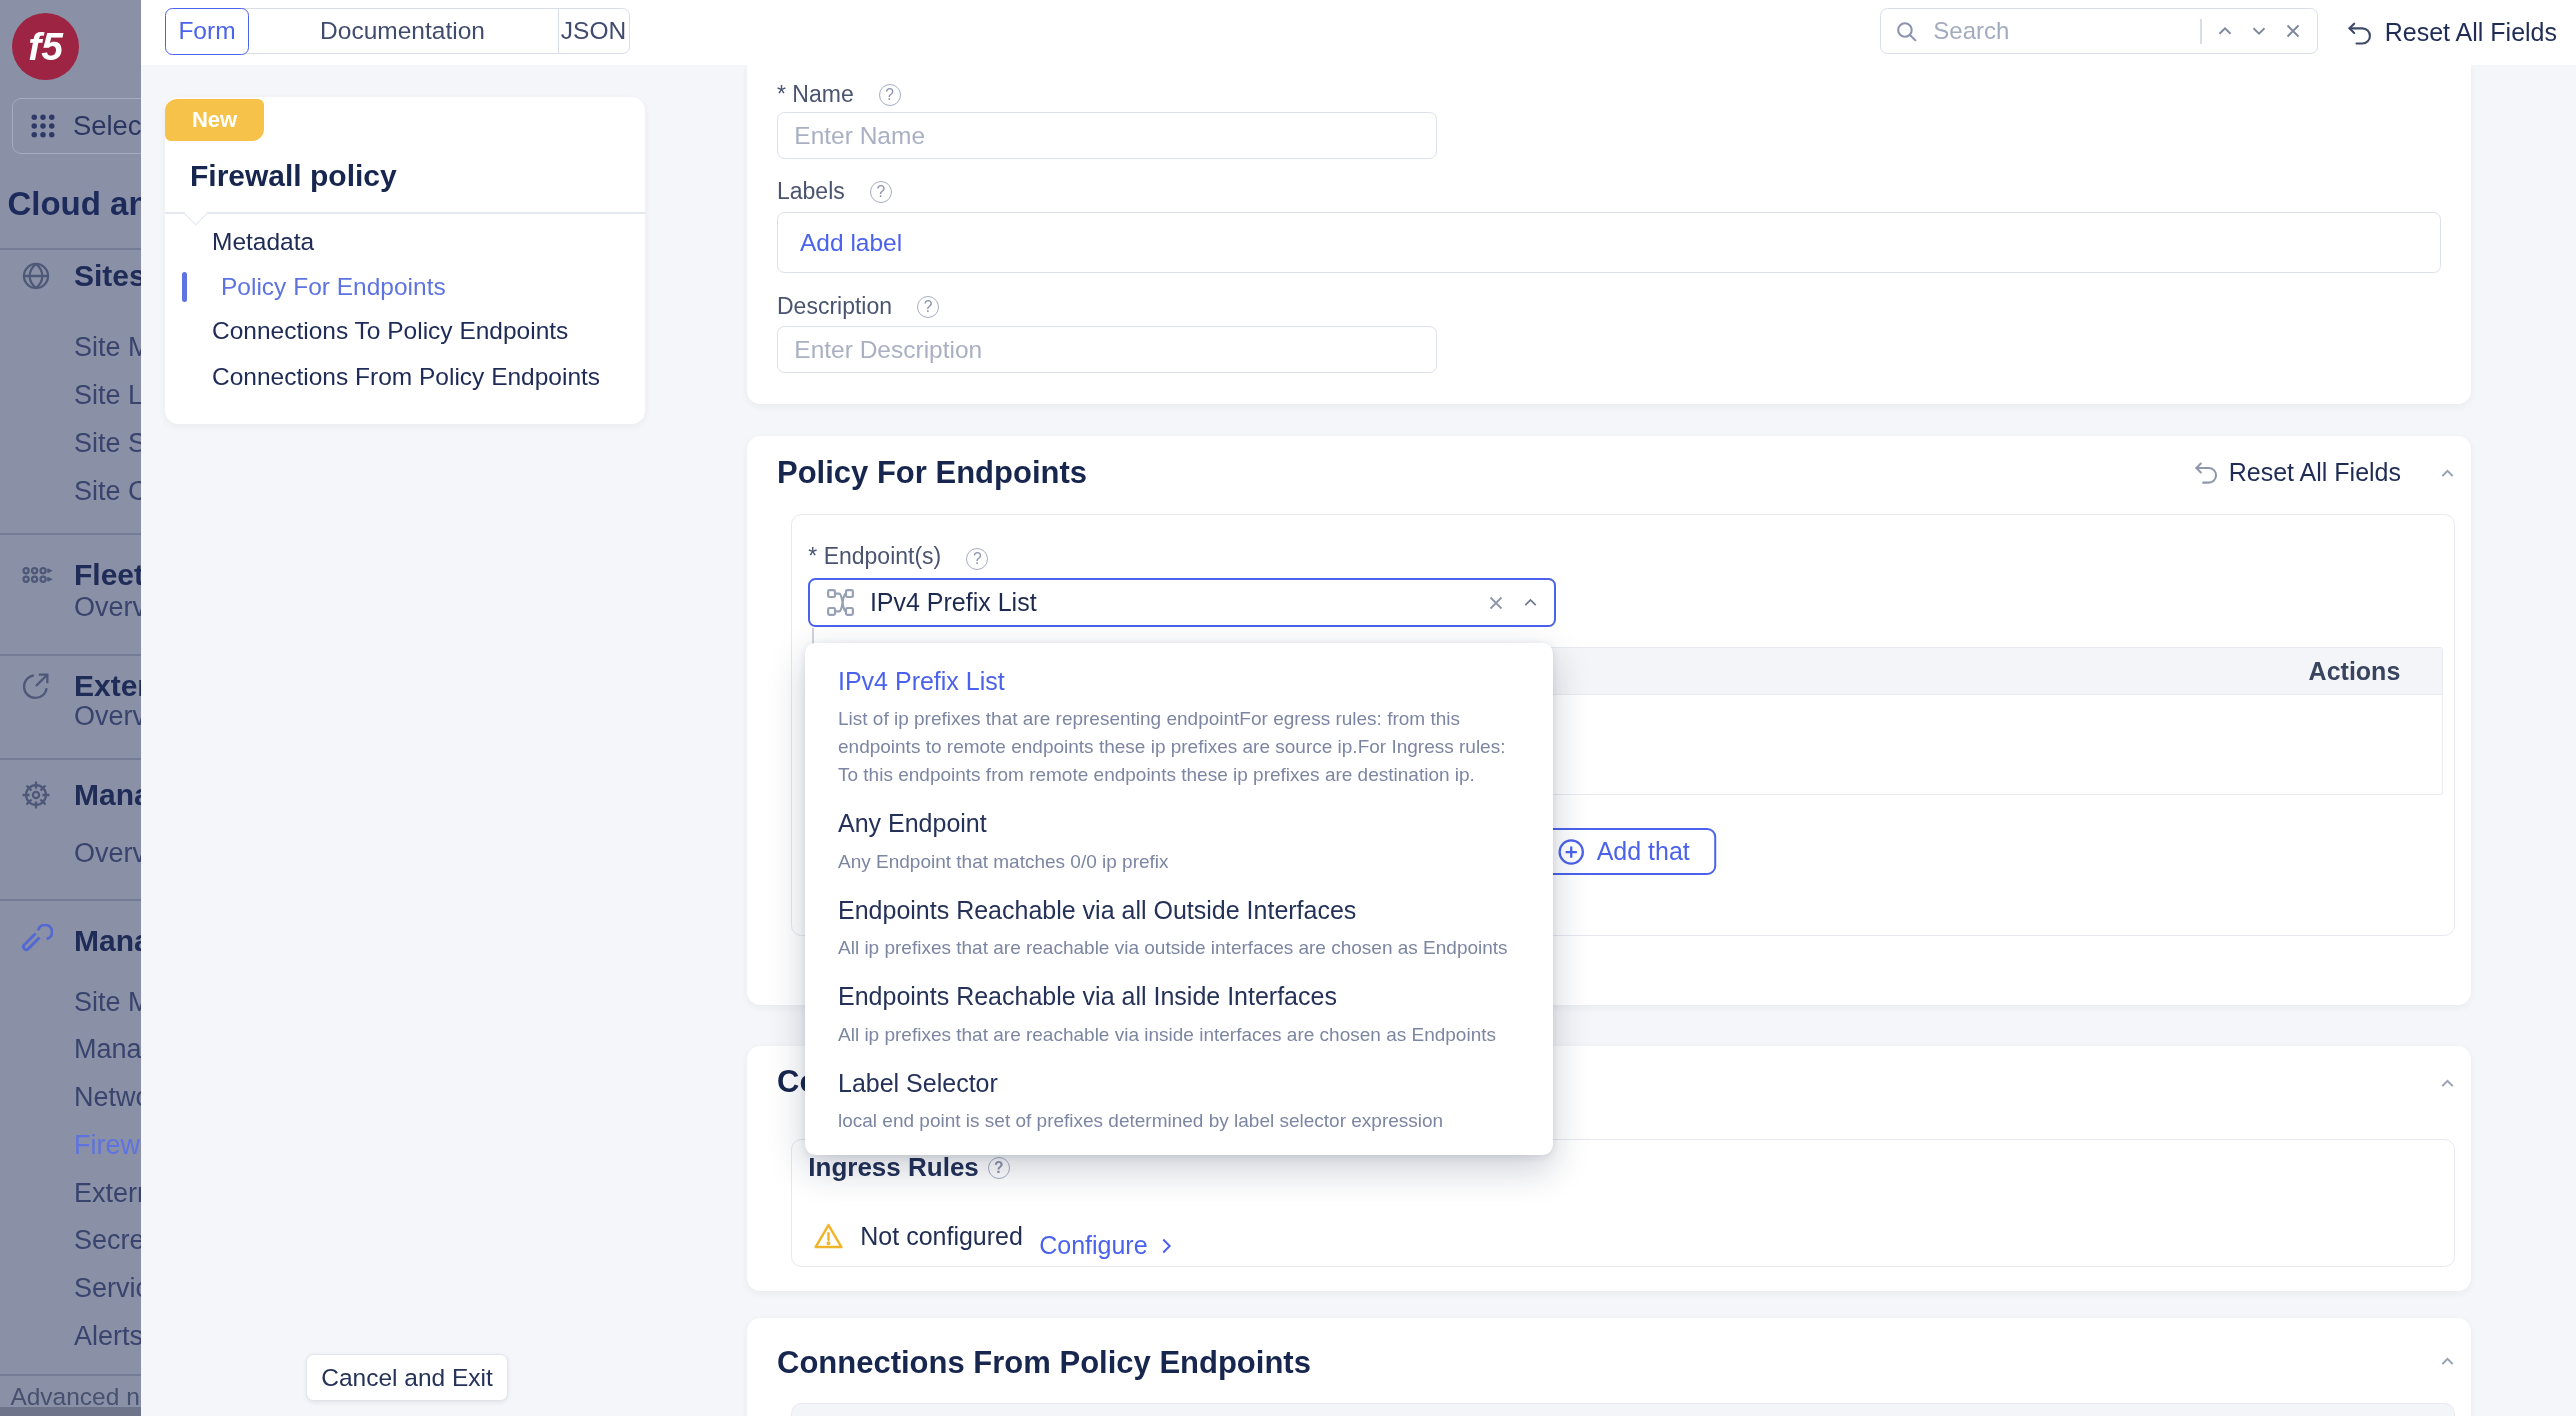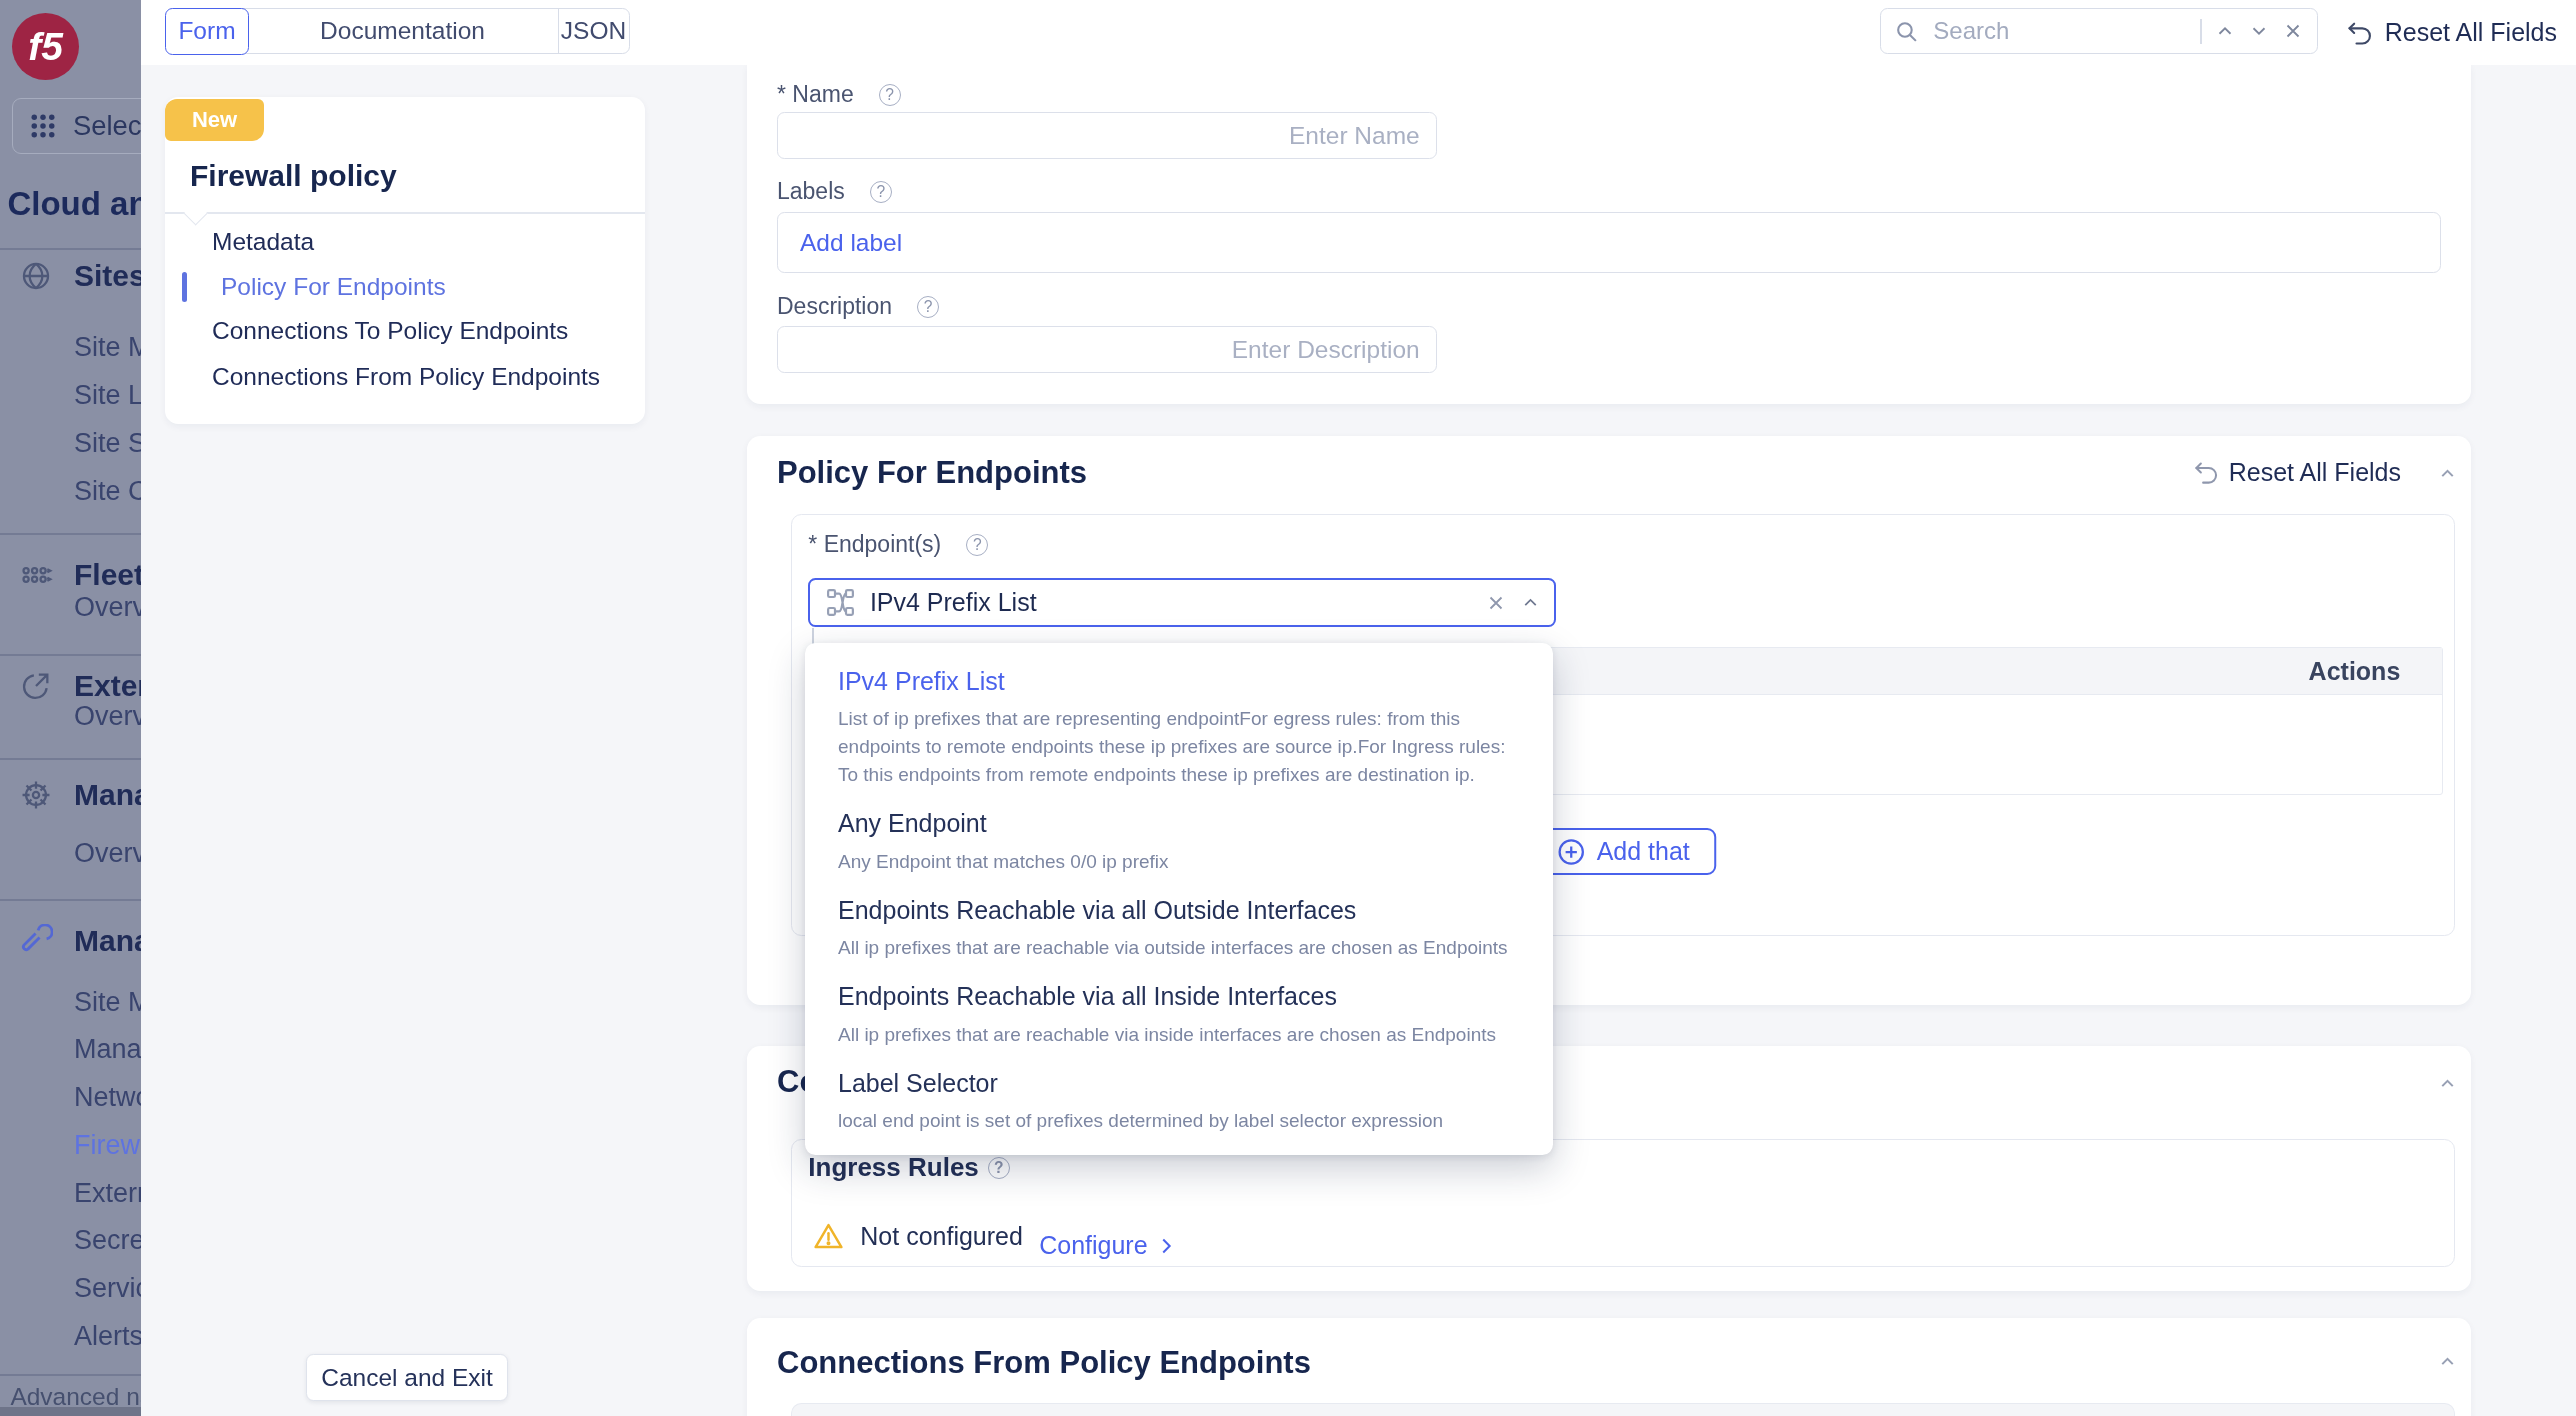--- a/index.html
+++ b/index.html
@@ -43,39 +43,39 @@
   .card{position:absolute;background:#fff;border-radius:13.3px;box-shadow:0 2.2px 7.4px rgba(25,35,70,0.05);}
   .card-h2{position:absolute;left:30px;font-size:31px;font-weight:bold;color:#17264E;line-height:39px;}
   .sec-chevron{position:absolute;right:13.3px;color:#98A0B4;}
   .sec-reset{position:absolute;right:70px;display:flex;align-items:center;gap:9px;font-size:25px;color:#1F2C55;}
   .sec-reset .reset-ic{color:#8F97AD;}
   .fieldset{position:absolute;border:1.5px solid #E5E8F0;border-radius:10.4px;box-sizing:border-box;}
   .flabel{display:flex;align-items:center;gap:25px;font-size:23px;color:#4A5470;}
   .q{display:inline-flex;width:22px;height:22px;border:1.5px solid #A7AFC4;border-radius:50%;color:#8B94AC;
      font-size:15.6px;align-items:center;justify-content:center;box-sizing:border-box;flex:0 0 auto;}
   .txt{border:1.5px solid #DCE0EA;border-radius:7.4px;font-size:24.5px;color:#737373;padding:0 16.3px;
-       font-family:"Liberation Sans",sans-serif;box-sizing:border-box;outline:none;background:#fff;text-align:right;}
+       font-family:"Liberation Sans",sans-serif;box-sizing:border-box;outline:none;background:#fff;}
   .txt::placeholder{color:#A9B0C3;}
   
   .meta-card{left:747px;top:65px;width:1724px;height:339px;border-top-left-radius:0;border-top-right-radius:0;}
   .m-name-label{position:absolute;left:30px;top:16.3px;}
   .m-name-input{position:absolute;left:30px;top:47px;width:660px;height:47px;}
   .m-labels-label{position:absolute;left:30px;top:113px;}
   .m-labels-box{position:absolute;left:30px;top:147px;width:1664px;height:61px;border:1.5px solid #DCE0EA;border-radius:7.4px;
        display:flex;align-items:center;padding:0 22px;box-sizing:border-box;}
   .link{color:#4A62EC;font-size:24.5px;cursor:pointer;}
   .m-desc-label{position:absolute;left:30px;top:228px;}
   .m-desc-input{position:absolute;left:30px;top:261px;width:660px;height:47px;}
   
   .policy-card{left:747px;top:436px;width:1724px;height:569px;}
   .policy-card .card-h2{top:17px;}
   .policy-card .sec-reset{top:22px;}
   .policy-card .sec-chevron{top:27px;}
   .p-fieldset{left:44px;top:78px;width:1664px;height:422px;}
-  .p-ep-label{position:absolute;left:16.3px;top:16px;}
+  .p-ep-label{position:absolute;left:16.3px;top:28px;align-items:flex-end;}
   .select{position:absolute;left:16.3px;top:63px;width:748px;height:49px;border:2.2px solid #4A62EC;border-radius:7.4px;
        display:flex;align-items:center;gap:13.3px;padding:0 13.3px;box-sizing:border-box;background:#fff;}
   .select .val{font-size:25px;color:#1D2A50;flex:1;}
   .oneof-ic{color:#97A0B5;}
   .sel-x{color:#8F97AD;}
   .sel-up{color:#6F7890;}
   .p-table{position:absolute;left:16.3px;top:132px;width:1635px;height:148px;border:1.5px solid #E7EAF1;border-radius:3px;box-sizing:border-box;}
   .p-thead{height:46px;background:#F4F5F8;border-bottom:1.5px solid #E7EAF1;display:flex;align-items:center;
        justify-content:flex-end;padding-right:42px;font-size:25px;font-weight:bold;color:#39445F;}
   .add-item{position:absolute;left:50%;transform:translateX(-50%);top:313px;height:47px;padding:0 24px;

